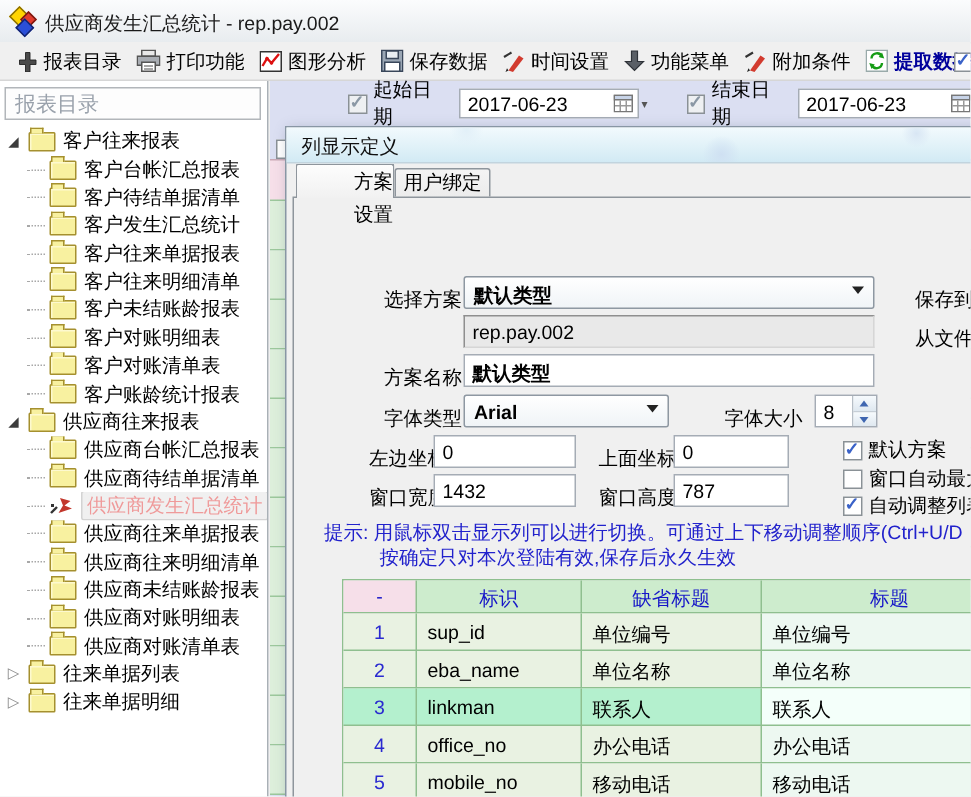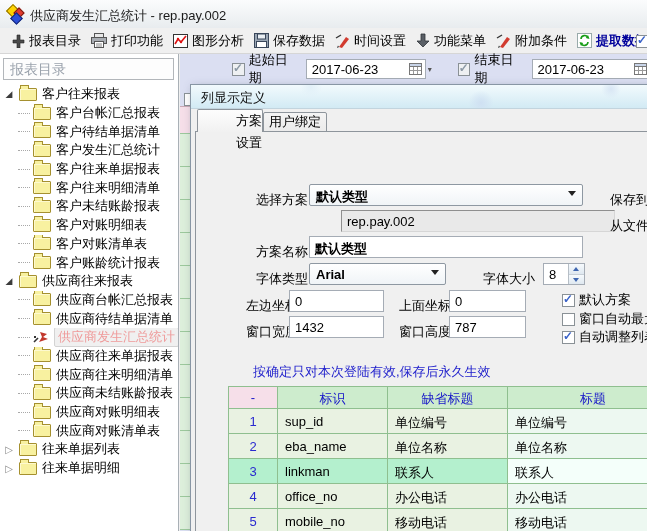--- a/index.html
+++ b/index.html
@@ -377,21 +377,21 @@
     <div id="tab1" class="tab">方案设置</div>
     <div id="tab2" class="tab">用户绑定</div>
     <div id="panel">
 
       <span class="flbl" style="left:60px;top:59px;">选择方案</span>
       <div class="combo" style="left:113px;top:52px;width:274px;height:22px;">
         <span>默认类型</span><i class="arr"></i>
       </div>
       <span class="sidebtn" style="left:414px;top:59px;">保存到</span>
 
-      <div class="inp ro" style="left:113px;top:78px;width:274px;height:22px;margin-left:32px;">
+      <div class="inp ro" style="left:113px;top:78px;width:274px;height:22px;">
         <span>rep.pay.002</span>
       </div>
       <span class="sidebtn" style="left:414px;top:85px;">从文件</span>
 
       <span class="flbl" style="left:60px;top:111px;">方案名称</span>
       <div class="inp bold" style="left:113px;top:104px;width:274px;height:22px;">
         <span>默认类型</span>
       </div>
 
       <span class="flbl" style="left:60px;top:138px;">字体类型</span>
@@ -423,20 +423,21 @@
       </div>
       <div class="ckrow" style="left:366px;top:178px;">
         <span class="cb"></span>
         <span>窗口自动最大</span>
       </div>
       <div class="ckrow" style="left:366px;top:196px;">
         <span class="cb checked"></span>
         <span>自动调整列表</span>
       </div>
 
+      <div class="hint" style="left:20px;top:214px;">提示: 用鼠标双击显示列可以进行切换。可通过上下移动调整顺序(Ctrl+U/D</div>
       <div class="hint" style="left:57px;top:231px;">按确定只对本次登陆有效,保存后永久生效</div>
 
       <div id="dtable">
         <div class="drow hd">
           <div class="dcell c0">-</div>
           <div class="dcell c1">标识</div>
           <div class="dcell c2">缺省标题</div>
           <div class="dcell c3">标题</div>
         </div>
         <div class="drow">

